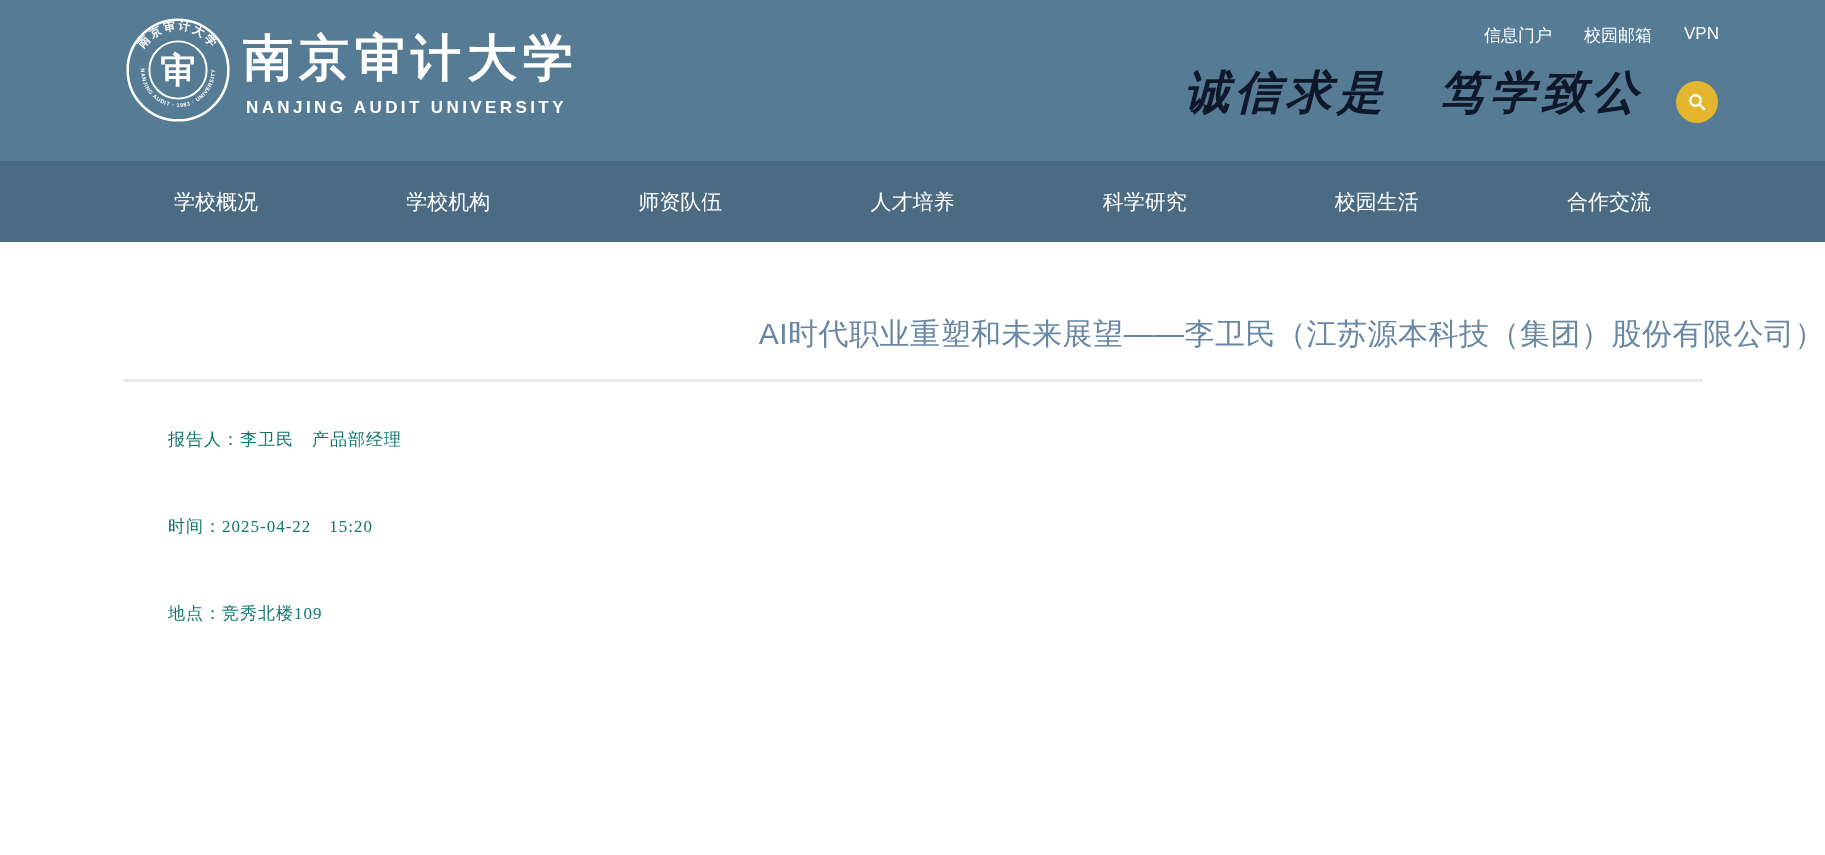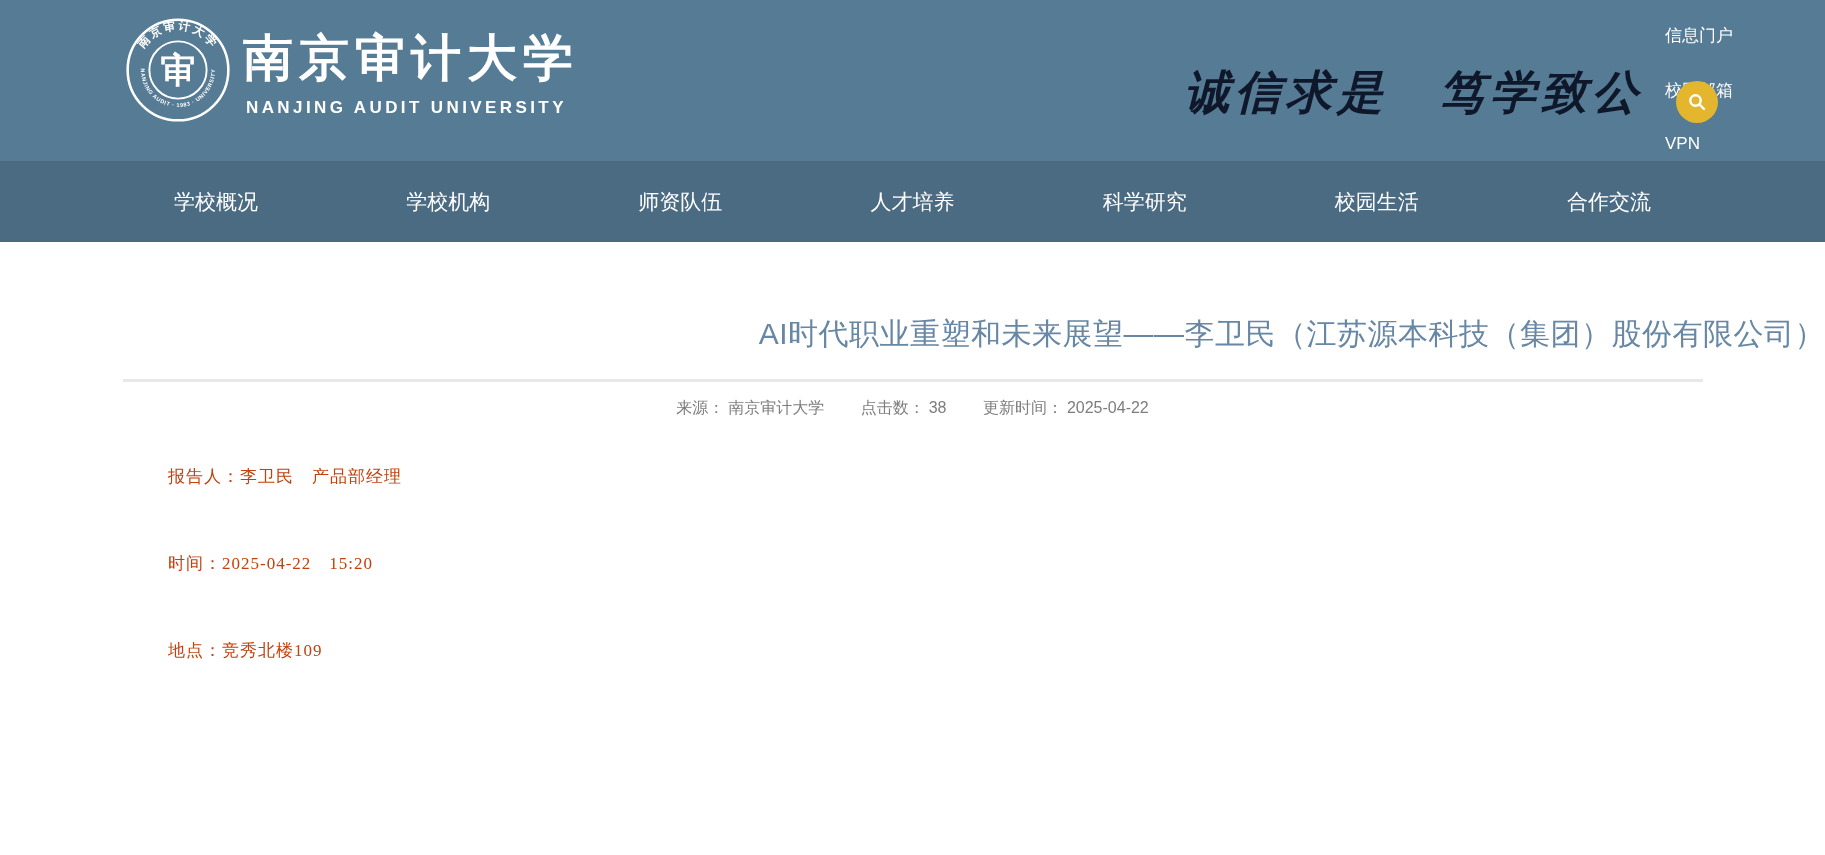--- a/index.html
+++ b/index.html
@@ -19,21 +19,21 @@
     position:absolute; left:118px; top:8px; color:#ffffff;
     font-size:50px; font-weight:bold; letter-spacing:6px;
     font-family:"DejaVu Serif","Liberation Serif",serif;
     white-space:nowrap;
   }
   .en-name {
     position:absolute; left:121px; top:81px; color:#ffffff;
     font-size:17px; font-weight:bold; letter-spacing:3.4px; white-space:nowrap;
   }
 
-  .quick-links { position:absolute; top:24px; right:92px; display:flex; gap:32px;flex-direction:column; }
+  .quick-links { position:absolute; top:24px; right:106px; display:flex; gap:32px; }
   .quick-link { color:#ffffff; font-size:17px; white-space:nowrap; cursor:pointer; }
 
   .motto {
     position:absolute; top:62px; right:182px; color:#0f172a;
     font-size:46px; font-weight:bold; font-style:italic; letter-spacing:5px;
     font-family:"DejaVu Serif","Liberation Serif",serif; white-space:nowrap;
   }
 
   .search-btn {
     position:absolute; top:81px; right:107px; width:42px; height:42px;
@@ -54,21 +54,21 @@
     margin-top:72px; text-align:right; color:#6787a5;
     font-size:30px; font-weight:normal; letter-spacing:0.5px;
   }
   .divider { width:1580px; height:3px; background:#e8e8e8; margin:24px auto 0; }
 
   .meta { margin-top:16px; text-align:center; color:#7d7d7d; font-size:16px; }
   .meta-seg { display:inline-block; margin:0 16px; white-space:nowrap; }
   .meta-seg .val { margin-left:4px; }
 
   .article-body {
-    margin:48px 0 0 168px; color:#c2410c; font-size:17px;
+    margin:48px 0 0 168px; color:#0f766e; font-size:17px;
     font-family:"Liberation Serif","DejaVu Serif",serif;
   }
   .article-body p { margin-bottom:67px; line-height:20px; white-space:pre-wrap; letter-spacing:1px; }
 </style>
 </head>
 <body>
 
 <div class="header">
 
   <div class="logo-group">
@@ -117,24 +117,19 @@
     <div class="nav-item">校园生活</div>
     <div class="nav-item">合作交流</div>
   </div>
 </div>
 
 <div>
   <h1 class="article-title">AI时代职业重塑和未来展望——李卫民（江苏源本科技（集团）股份有限公司）</h1>
 
   <div class="divider"></div>
 
-  <div class="meta">
-    <span class="meta-seg"><span>来源：</span><span class="val">南京审计大学</span></span>
-    <span class="meta-seg"><span>点击数：</span><span class="val">38</span></span>
-    <span class="meta-seg"><span>更新时间：</span><span class="val">2025-04-22</span></span>
-  </div>
 
   <div class="article-body">
     <p>报告人：李卫民　产品部经理</p>
     <p>时间：2025-04-22　15:20</p>
     <p>地点：竞秀北楼109</p>
   </div>
 </div>
 
 </body></html>

